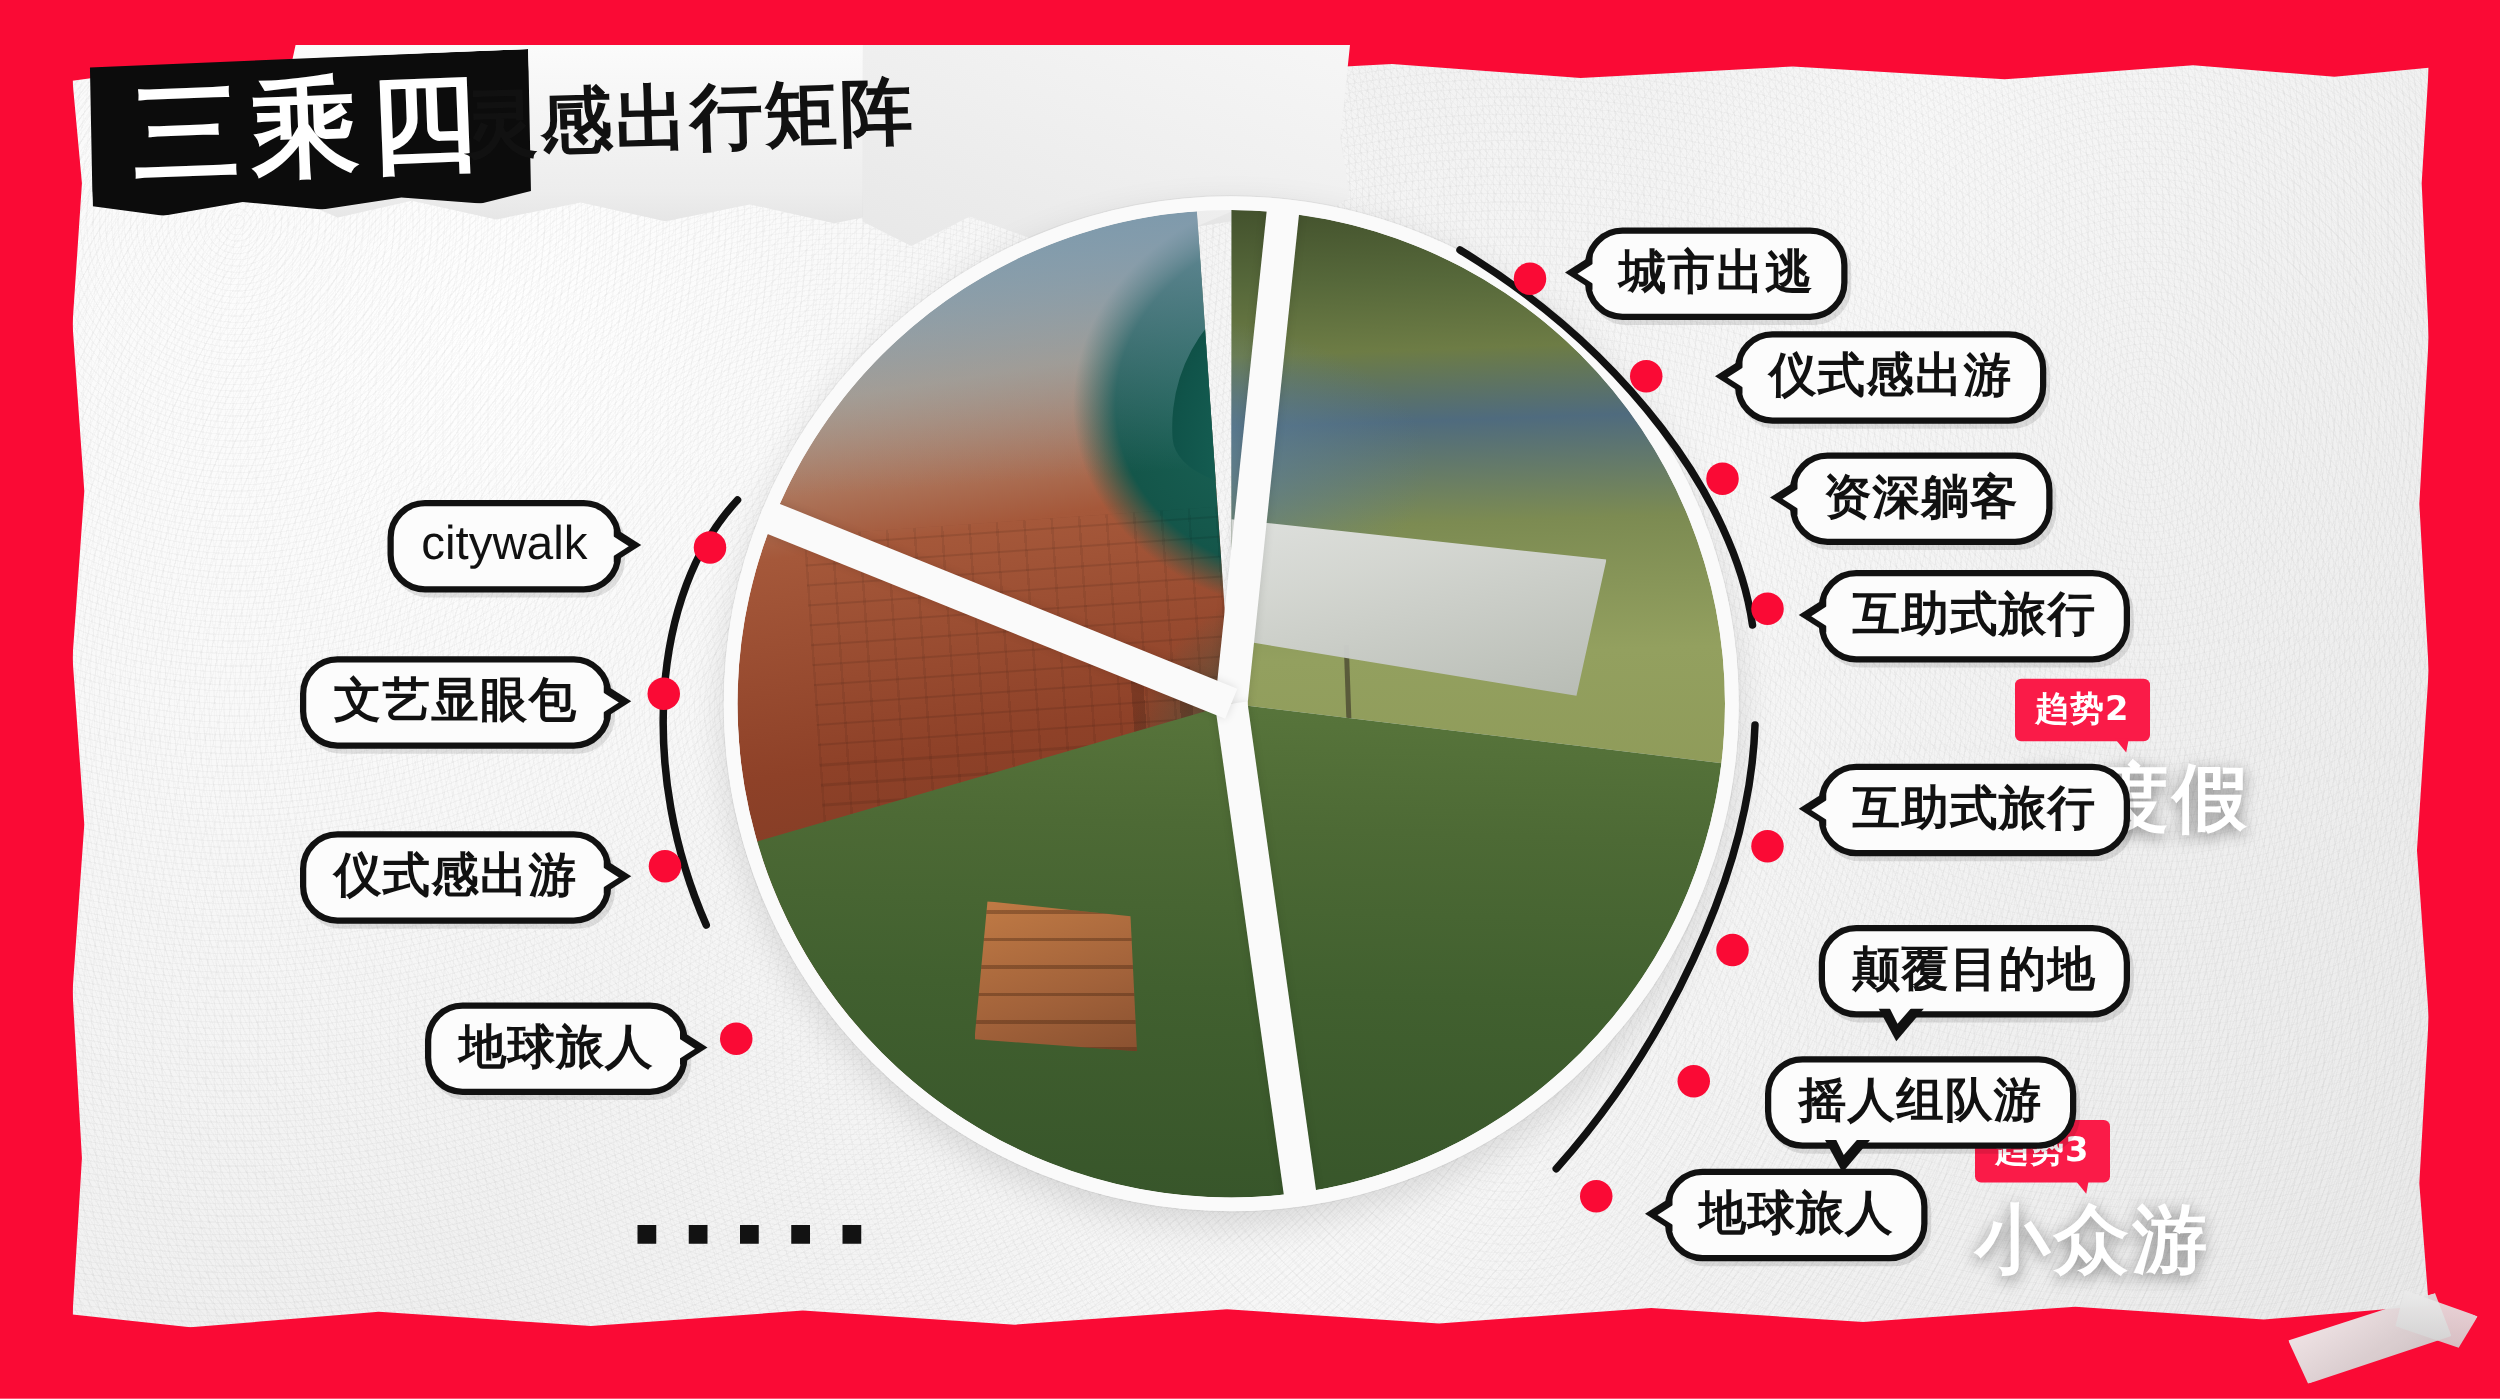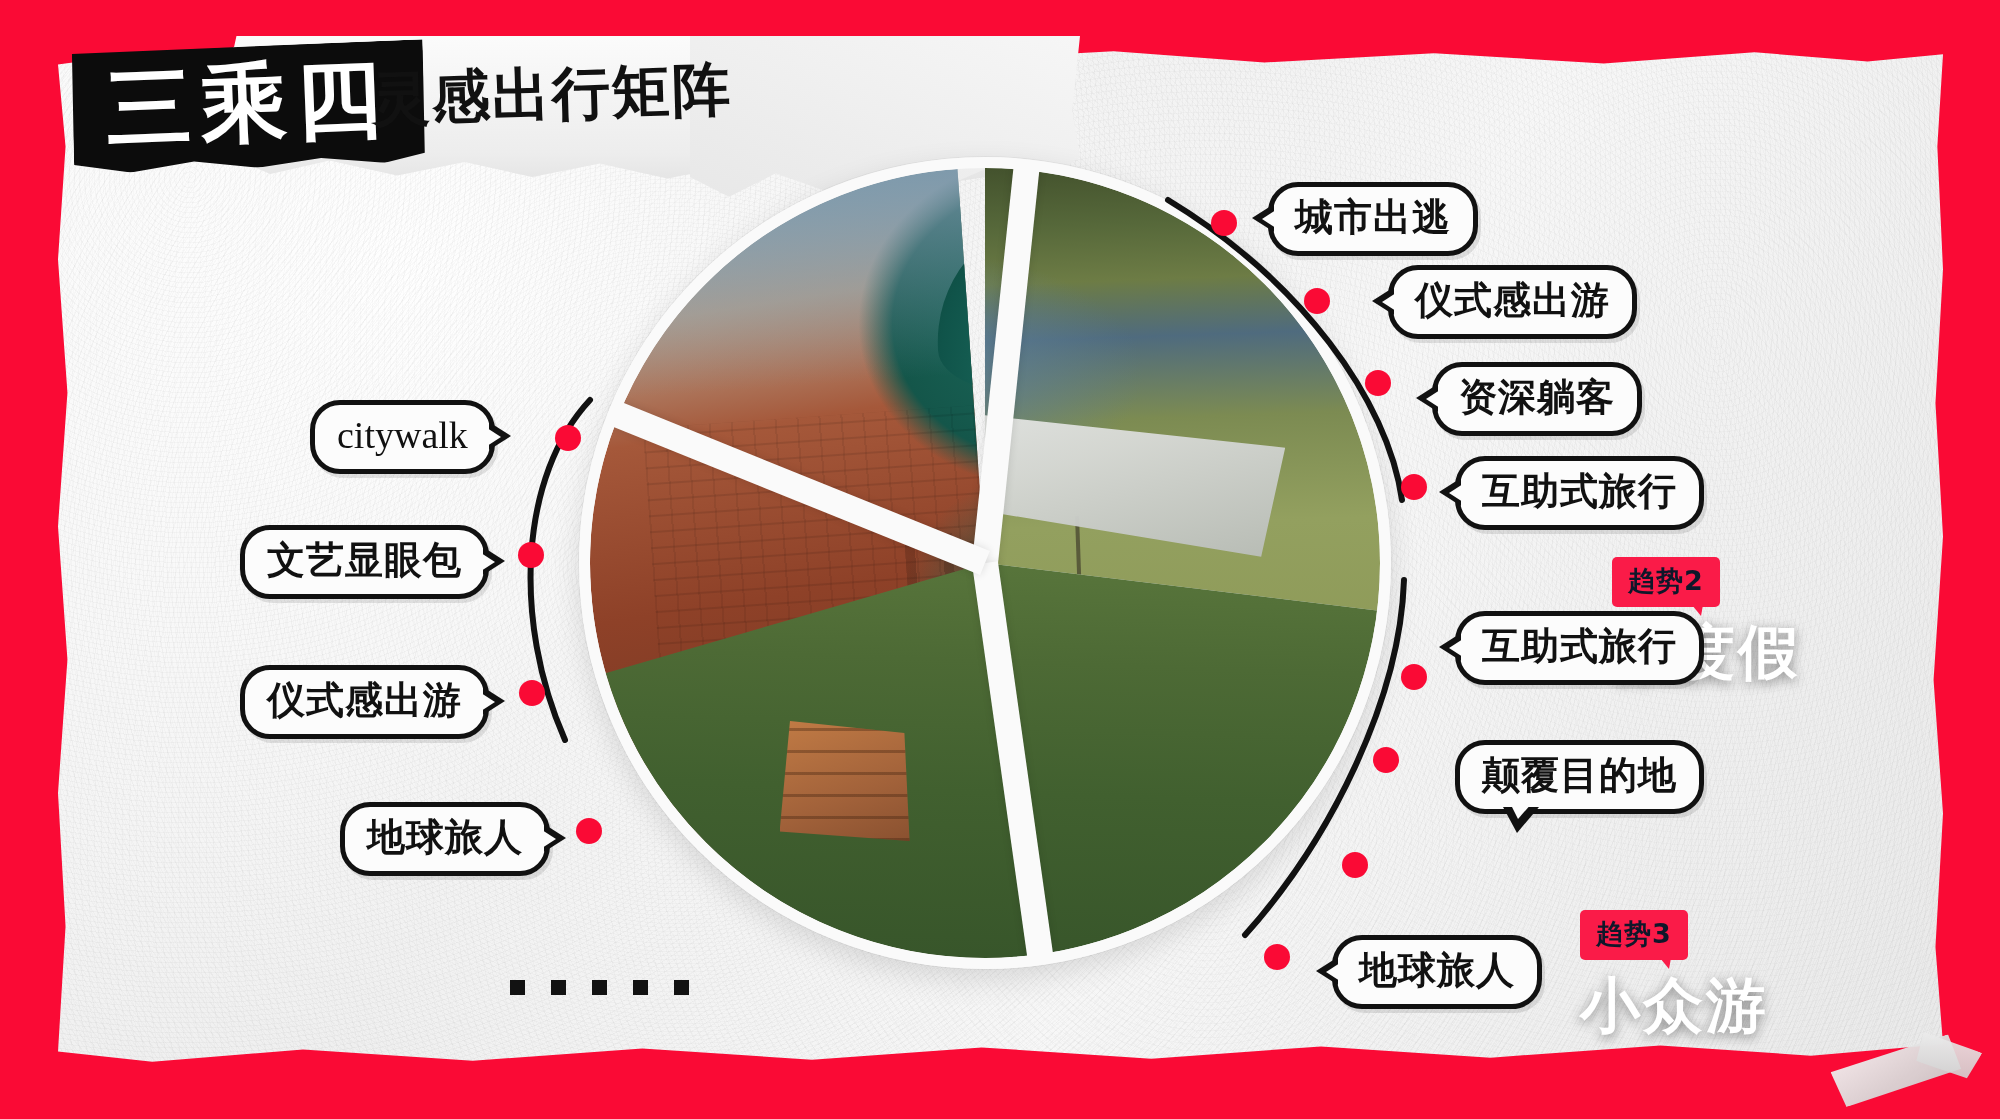--- a/index.html
+++ b/index.html
@@ -249,29 +249,28 @@
     border: 11px solid #fafafa;
     pointer-events: none;
     box-shadow: 0 0 0 1px rgba(0,0,0,0.04), 0 10px 30px rgba(0,0,0,0.12);
   }
 
   
   .trend { position: absolute; color: #fff; }
   .trend .badge {
     display: inline-block;
     background: #FA1B48;
-    color: #0f172a;
+    color: #ffffff;
     font-size: 27px;
     font-weight: 800;
     letter-spacing: 1px;
     padding: 6px 16px 8px 16px;
     border-radius: 5px;
     position: relative;
     font-family: "DejaVu Sans", "Liberation Sans", sans-serif;
-    margin-top: 14px;
   }
   .trend .badge::after {
     content: "";
     position: absolute;
     left: 74%;
     bottom: -9px;
     border-left: 9px solid transparent;
     border-right: 2px solid transparent;
     border-top: 11px solid #FA1B48;
   }
@@ -301,21 +300,21 @@
     padding: 9px 22px 12px 22px;
     font-size: 38px;
     font-weight: 800;
     color: #111;
     letter-spacing: 1px;
     white-space: nowrap;
     line-height: 1.12;
     font-family: "DejaVu Sans", "Liberation Sans", sans-serif;
     box-shadow: 3px 4px 0 rgba(0,0,0,0.10);
   }
-  .pill.latin { font-family: Liberation Serif, serif; font-weight: 500; letter-spacing: 0; }
+  .pill.latin { font-family: Liberation Sans, sans-serif; font-weight: 500; letter-spacing: 0; }
 
   
   .pill::before, .pill::after { content: ""; position: absolute; }
   .pill.tail-right::after {
     right: -21px; top: 50%; margin-top: -15px;
     width: 0; height: 0;
     border-top: 14px solid transparent;
     border-bottom: 14px solid transparent;
     border-left: 22px solid #111;
   }
@@ -508,20 +507,23 @@
   <div class="pill tail-left" style="left:1455px; top:456px;">
     <span>互助式旅行</span>
   </div>
 
   <div class="pill tail-bl" style="left:1455px; top:740px;">
     <span>颠覆目的地</span>
   </div>
   <div class="pill tail-left" style="left:1455px; top:611px;">
     <span>互助式旅行</span>
   </div>
+  <div class="pill tail-bl" style="left:1412px; top:845px;">
+    <span>摇人组队游</span>
+  </div>
   <div class="pill tail-left" style="left:1332px; top:935px;">
     <span>地球旅人</span>
   </div>
 
   <div id="ellipsis">
       <span></span>
       <span></span>
       <span></span>
       <span></span>
       <span></span>

